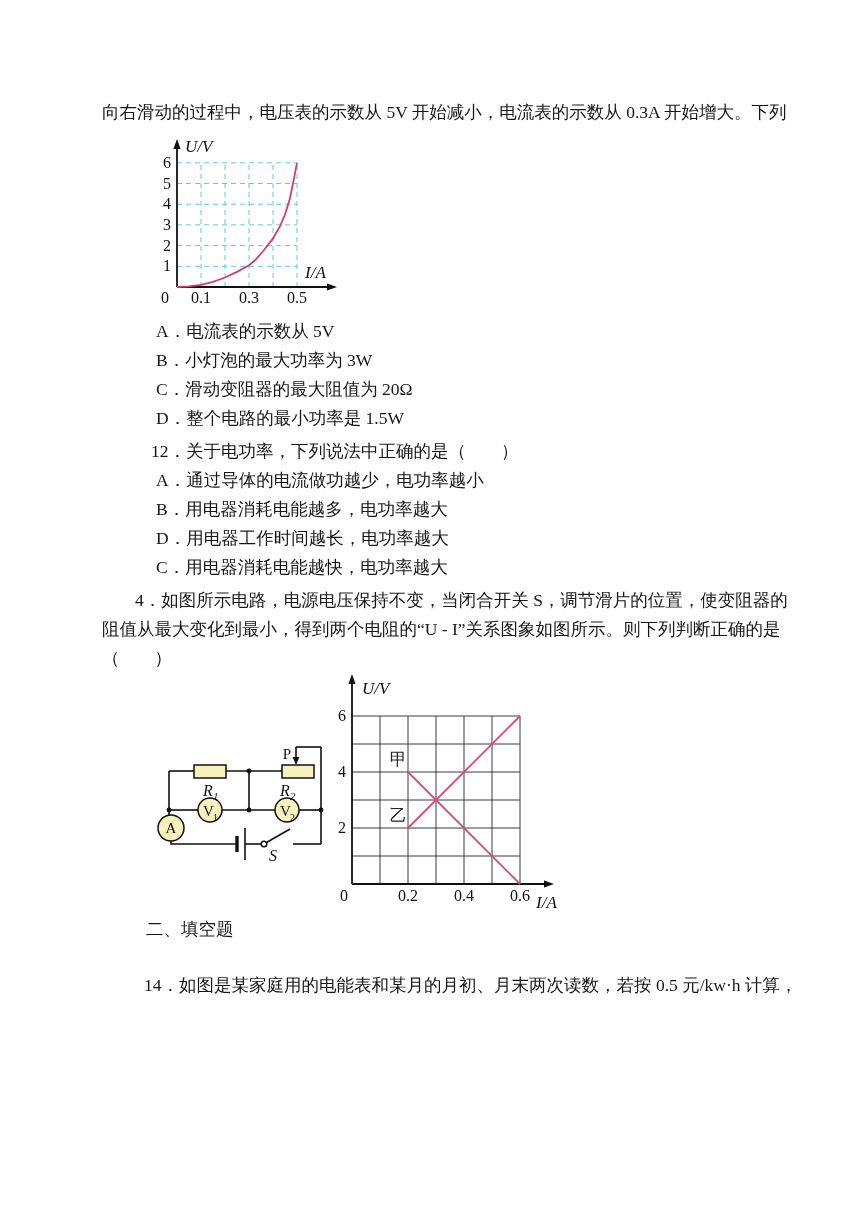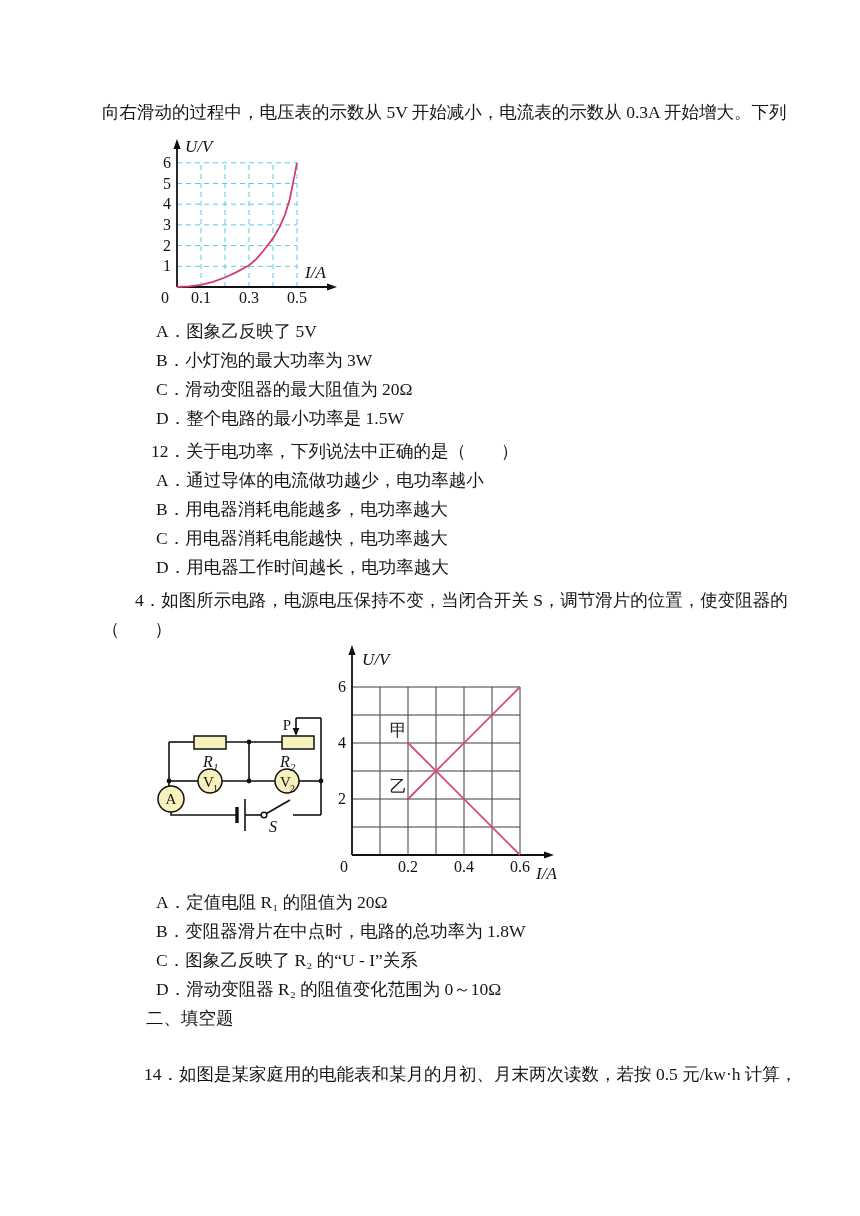--- a/index.html
+++ b/index.html
@@ -66,36 +66,37 @@
         <text x="23" y="53.5" text-anchor="end" class="tick">5</text>
         <text x="23" y="32.80000000000001" text-anchor="end" class="tick">6</text>
         <text x="17" y="168" text-anchor="middle" class="tick">0</text>
         <text x="37" y="17" class="axlab">U/V</text>
         <text x="157" y="143" class="axlab">I/A</text>
         <polyline points="29.0,152.0 41.0,151.4 53.0,149.9 65.0,146.8 77.0,142.5 89.0,136.9 101.0,130.3 108.2,124.1 115.4,115.8 125.0,103.4 132.2,90.9 137.0,79.5 141.8,64.0 145.4,46.4 149.0,27.8" fill="none" stroke="#d63a72" stroke-width="1.8"></polyline>
       </svg>
   </div>
 
   <div class="opts-block">
-    <div class="line opt">A．图象乙反映了 5V</div>
+    <div class="line opt">A．电流表的示数从 5V</div>
     <div class="line opt">B．小灯泡的最大功率为 3W</div>
     <div class="line opt">C．滑动变阻器的最大阻值为 20Ω</div>
     <div class="line opt">D．整个电路的最小功率是 1.5W</div>
   </div>
 
   <div class="q12-block">
     <div class="line qtitle">12．关于电功率，下列说法中正确的是（　　）</div>
     <div class="line opt">A．通过导体的电流做功越少，电功率越小</div>
     <div class="line opt">B．用电器消耗电能越多，电功率越大</div>
+    <div class="line opt">D．用电器工作时间越长，电功率越大</div>
     <div class="line opt">C．用电器消耗电能越快，电功率越大</div>
-    <div class="line opt">D．用电器工作时间越长，电功率越大</div>
   </div>
 
   <div class="q13-block">
     <div class="line indent-q13">4．如图所示电路，电源电压保持不变，当闭合开关 S，调节滑片的位置，使变阻器的</div>
+    <div class="line">阻值从最大变化到最小，得到两个电阻的“U - I”关系图象如图所示。则下列判断正确的是</div>
     <div class="line">（　　）</div>
   </div>
 
   <div class="fig-row">
     <div class="circuit-fig">
       <svg width="182" height="150" viewBox="0 0 182 150">
         <g stroke="#111" stroke-width="1.6" fill="none">
           <path d="M12,42 H37"></path>
           <path d="M69,42 H125"></path>
           <path d="M12,42 V87"></path>
@@ -167,23 +168,17 @@
           <text x="30" y="21" class="axlab">U/V</text>
           <text x="204" y="235" class="axlab">I/A</text>
           <polyline points="76.0,99.0 188.0,211.0" fill="none" stroke="#d84a78" stroke-width="1.8"></polyline>
           <polyline points="76.0,155.0 188.0,43.0" fill="none" stroke="#d84a78" stroke-width="1.8"></polyline>
           <text x="66.2" y="92" text-anchor="middle" class="ann">甲</text>
           <text x="66.2" y="148" text-anchor="middle" class="ann">乙</text>
         </svg>
     </div>
   </div>
 
-  <div class="q13-opts">
-    <div class="line opt">A．定值电阻 R₁ 的阻值为 20Ω</div>
-    <div class="line opt">B．变阻器滑片在中点时，电路的总功率为 1.8W</div>
-    <div class="line opt">C．图象乙反映了 R₂ 的“U - I”关系</div>
-    <div class="line opt">D．滑动变阻器 R₂ 的阻值变化范围为 0～10Ω</div>
-  </div>
 
   <div class="line section-line">二、填空题</div>
   <div class="line q14-line">14．如图是某家庭用的电能表和某月的月初、月末两次读数，若按 0.5 元/kw·h 计算，</div>
 
 </div>
 
 </body></html>

